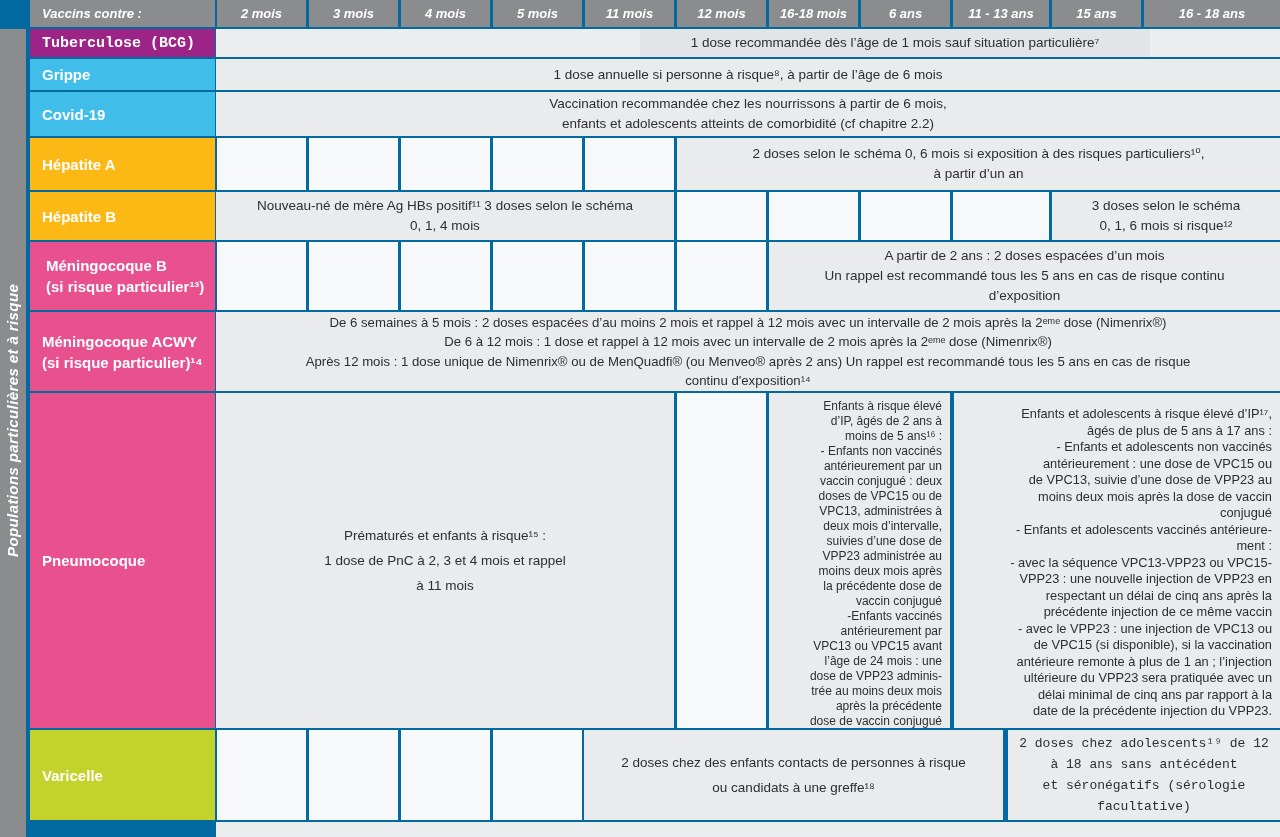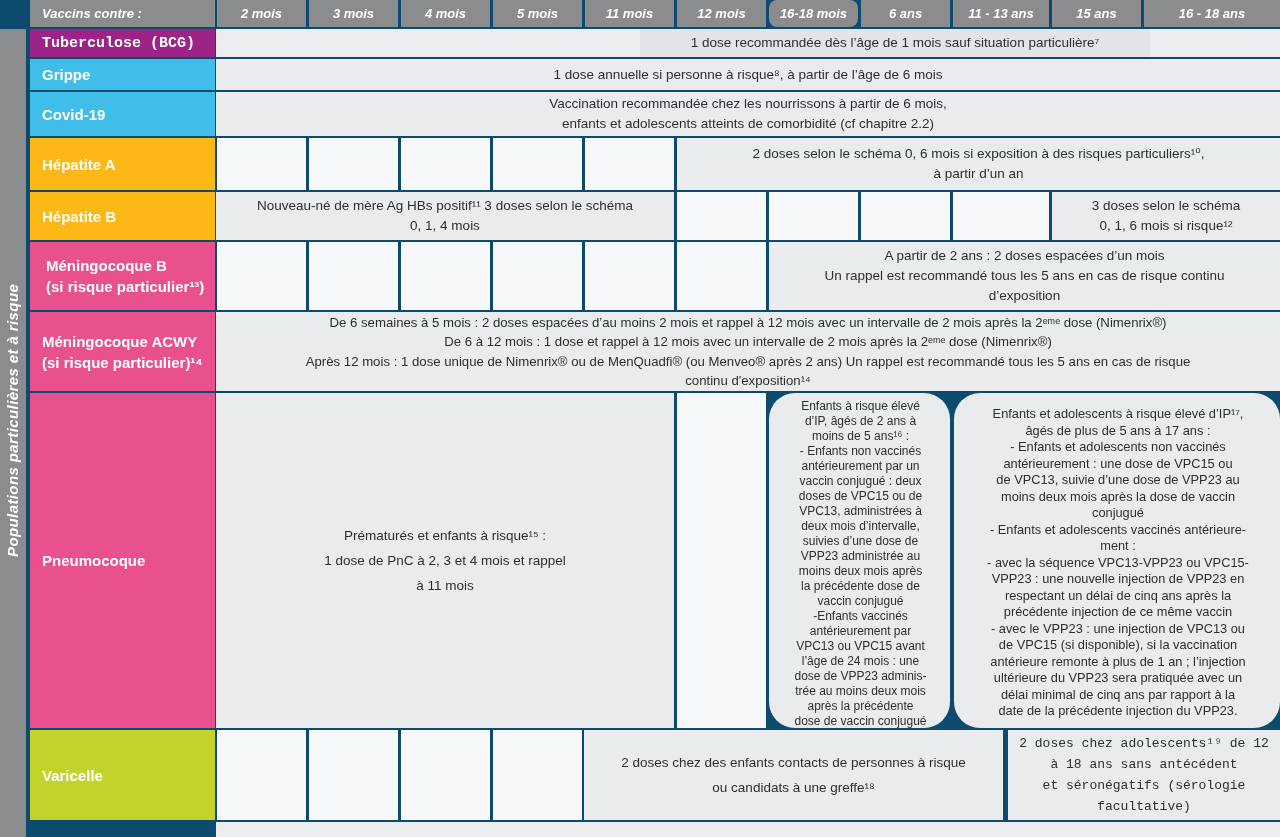--- a/index.html
+++ b/index.html
@@ -1,17 +1,17 @@
 <!DOCTYPE html>
 <html><head>
 <meta charset="utf-8">
 <style>
   html,body{margin:0;padding:0;background:#ffffff;}
   .page{
-    position:relative;width:1280px;height:837px;background:#0c4a6e;overflow:hidden;
+    position:relative;width:1280px;height:837px;background:#0369a1;overflow:hidden;
     font-family:"Liberation Sans","DejaVu Sans",sans-serif;color:#2e2e30;
   }
   .cell{position:absolute;box-sizing:border-box;}
   
   .hcell{
     background:#8b8c8e;color:#ffffff;font-style:italic;font-weight:bold;font-size:13px;
     display:flex;align-items:center;justify-content:center;top:0;height:27px;
   }
   .hcell.title{justify-content:flex-start;padding-left:12px;}
   
@@ -36,37 +36,37 @@
   .empty{background:#f7f8f9;}
   .hbox{background:#e2e4e7;}
   .txt{
     display:flex;align-items:center;justify-content:center;text-align:center;
     white-space:pre-line;font-size:13.5px;line-height:20px;padding:0 8px;
   }
   .lh19{line-height:19.5px;font-size:13.2px;}
   .lh25{line-height:25px;}
   .lh21{line-height:21px;font-size:13px;padding:0 4px;font-family:Liberation Mono, monospace;}
   .txt-block{
-    white-space:pre-line;text-align:center;font-size:12px;line-height:15px;padding:6px 8px 0 10px;border-radius:26px;
+    white-space:pre-line;text-align:right;font-size:12px;line-height:15px;padding:6px 8px 0 10px;
   }
   .txt-block.right{font-size:12.8px;line-height:16.5px;padding:13px 8px 0 10px;}
 </style>
 </head>
 <body>
 
 <div class="page">
 
   <div class="cell hcell title" style="left:30px;width:185px;">Vaccins contre :</div>
   <div class="cell hcell" style="left:217px;width:89px;">2 mois</div>
   <div class="cell hcell" style="left:309px;width:89px;">3 mois</div>
   <div class="cell hcell" style="left:401px;width:89px;">4 mois</div>
   <div class="cell hcell" style="left:493px;width:89px;">5 mois</div>
   <div class="cell hcell" style="left:585px;width:89px;">11 mois</div>
   <div class="cell hcell" style="left:677px;width:89px;">12 mois</div>
-  <div class="cell hcell" style="left:769px;width:89px;border-radius:8px;">16-18 mois</div>
+  <div class="cell hcell" style="left:769px;width:89px;">16-18 mois</div>
   <div class="cell hcell" style="left:861px;width:89px;">6 ans</div>
   <div class="cell hcell" style="left:953px;width:96px;">11 - 13 ans</div>
   <div class="cell hcell" style="left:1052px;width:89px;">15 ans</div>
   <div class="cell hcell" style="left:1144px;width:136px;">16 - 18 ans</div>
 
   <div class="cell sidebar">
     <div class="sidebar-text">Populations particulières et à risque</div>
   </div>
 
   <div class="cell labelcell c-purple" style="top:29px;height:28px;">Tuberculose (BCG)</div>

